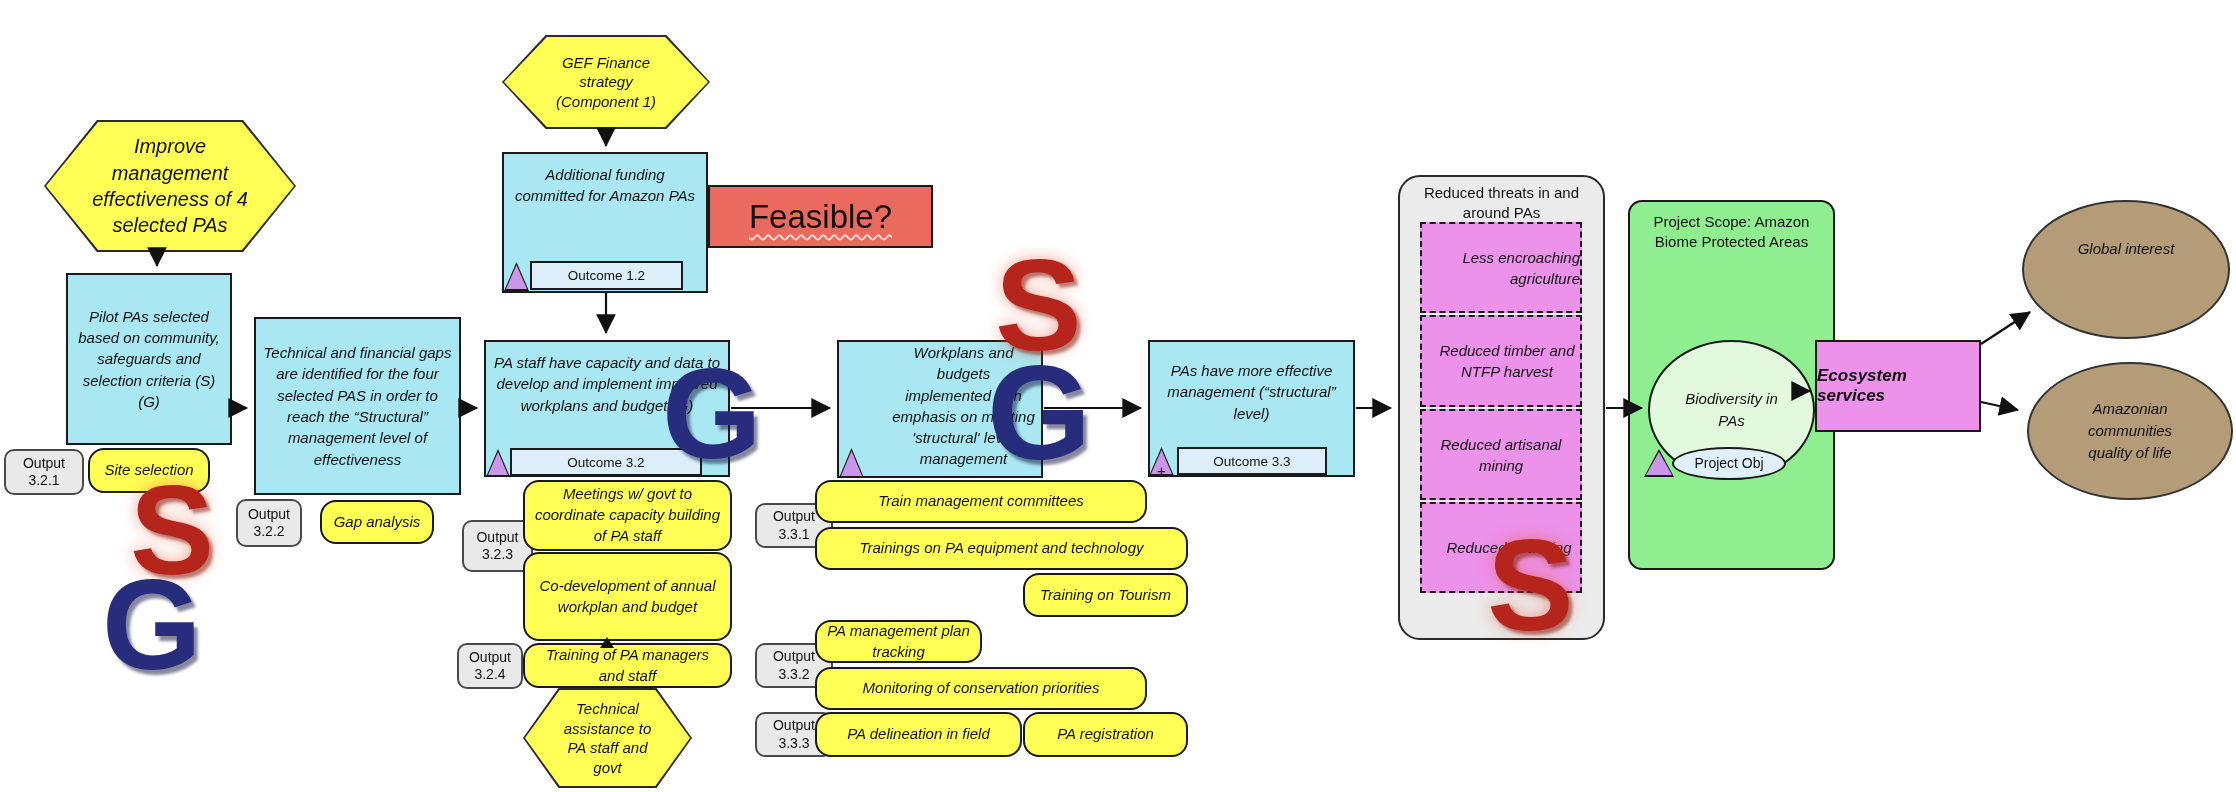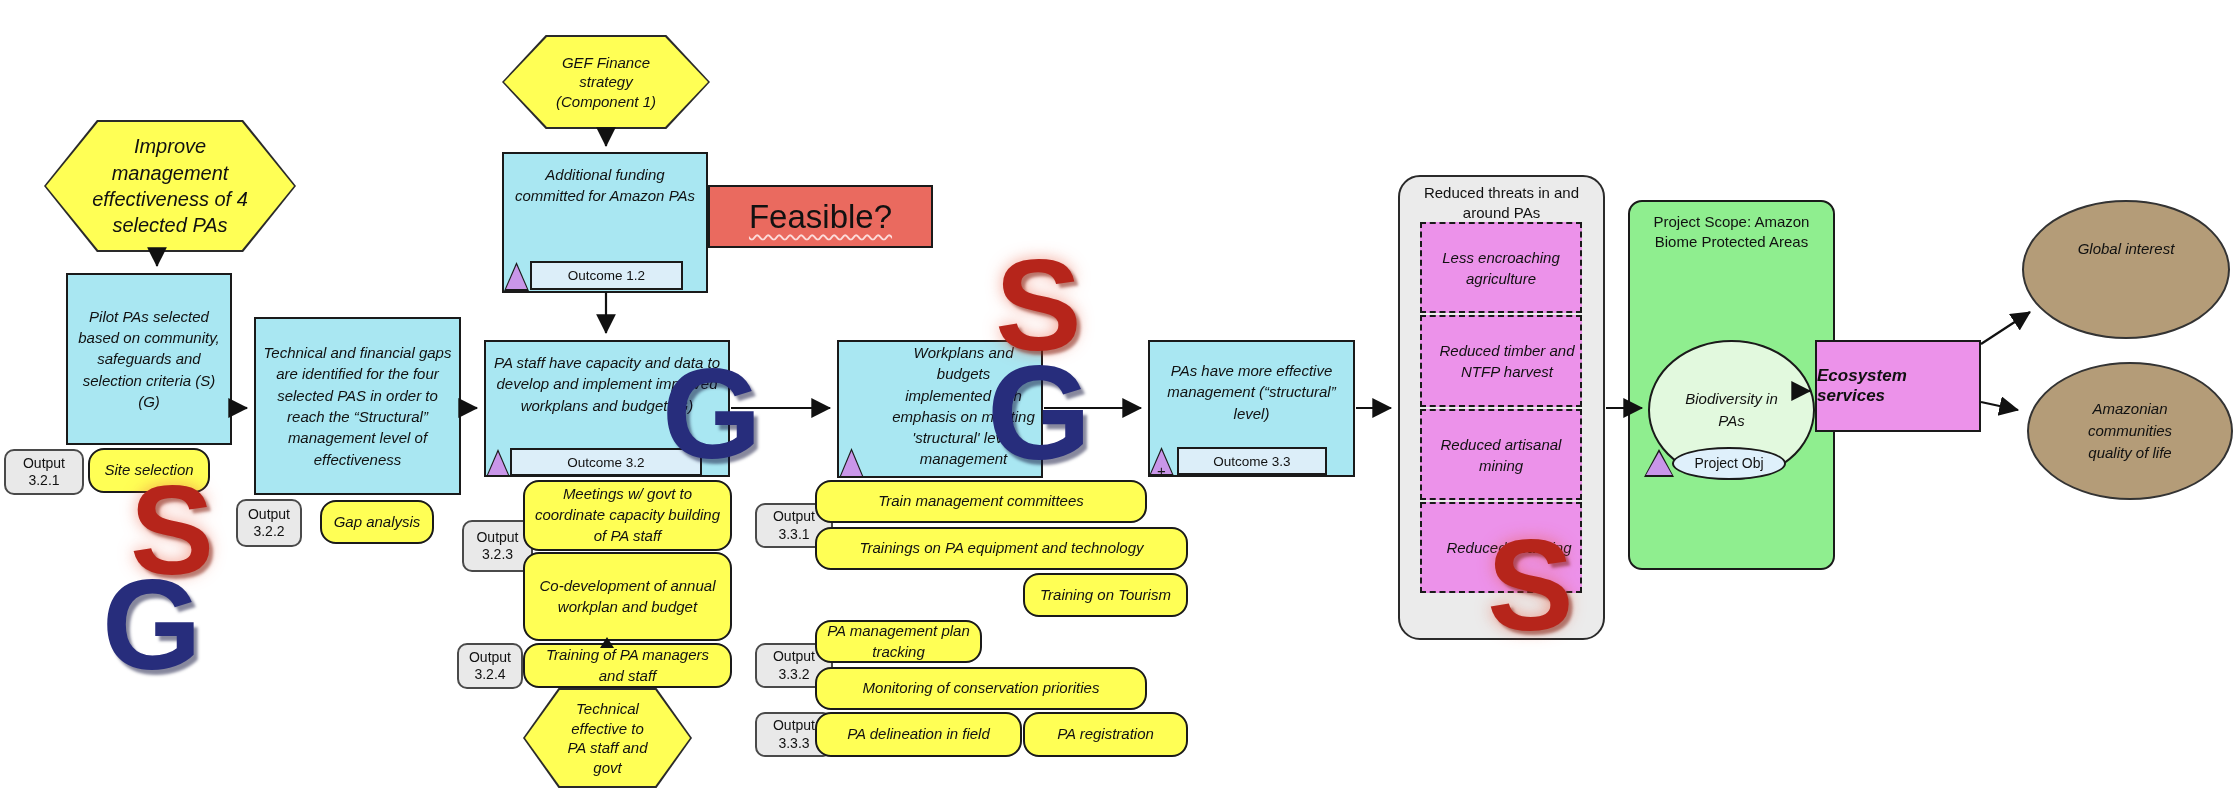--- a/index.html
+++ b/index.html
@@ -74,21 +74,21 @@
         <div style="width:170px;">Improve management effectiveness of 4 selected PAs</div>
       </div>
   </div>
   <div class="abs hex" style="left:502px;top:35px;width:208px;height:94px;">
     <div class="hex-in" style="font-size:15px;line-height:1.3;">
         <div style="width:102px;">GEF Finance strategy (Component 1)</div>
       </div>
   </div>
   <div class="abs hex" style="left:523px;top:688px;width:169px;height:100px;">
     <div class="hex-in" style="font-size:15px;line-height:1.3;">
-        <div style="width:92px;">Technical effective to PA staff and govt</div>
+        <div style="width:92px;">Technical assistance to PA staff and govt</div>
       </div>
   </div>
 
   <div class="abs box vcenter" style="left:66px;top:273px;width:166px;height:172px;">
     <div class="txt">Pilot PAs selected based on community, safeguards and selection criteria (S) (G)</div>
   </div>
 
   <div class="abs box vcenter" style="left:254px;top:317px;width:207px;height:178px;">
     <div class="txt">Technical and financial gaps are identified for the four selected PAS in order to reach the “Structural” management level of effectiveness</div>
   </div>
@@ -168,21 +168,21 @@
     </div>
   <div class="abs pill" style="left:815px;top:667px;width:332px;height:43px;">Monitoring of conservation priorities</div>
   <div class="abs badge" style="left:755px;top:712px;width:78px;height:45px;">
       <div class="bt">Output 3.3.3</div>
     </div>
   <div class="abs pill" style="left:815px;top:712px;width:207px;height:45px;">PA delineation in field</div>
   <div class="abs pill" style="left:1023px;top:712px;width:165px;height:45px;">PA registration</div>
 
   <div class="abs panel" style="left:1398px;top:175px;width:207px;height:465px;"></div>
   <div class="abs panel-title" style="left:1406px;top:183px;width:191px;">Reduced threats in and around PAs</div>
-  <div class="abs threat" style="left:1420px;top:222px;width:162px;height:91px;">Less encroaching agriculture</div>
+  <div class="abs threat" style="left:1420px;top:222px;width:162px;height:91px;text-align:right;">Less encroaching agriculture</div>
   <div class="abs threat" style="left:1420px;top:315px;width:162px;height:92px;padding-left:12px;">Reduced timber and NTFP harvest</div>
   <div class="abs threat" style="left:1420px;top:409px;width:162px;height:91px;">Reduced artisanal mining</div>
   <div class="abs threat" style="left:1420px;top:502px;width:162px;height:91px;padding-left:16px;">Reduced poaching</div>
 
   <div class="abs scope" style="left:1628px;top:200px;width:207px;height:370px;"></div>
   <div class="abs panel-title" style="left:1640px;top:212px;width:183px;">Project Scope: Amazon Biome Protected Areas</div>
   <div class="abs ell bio" style="left:1648px;top:340px;width:167px;height:140px;">
     <div style="width:110px;">Biodiversity in PAs</div>
   </div>
   <div class="abs ell pobj" style="left:1672px;top:447px;width:114px;height:33px;">

